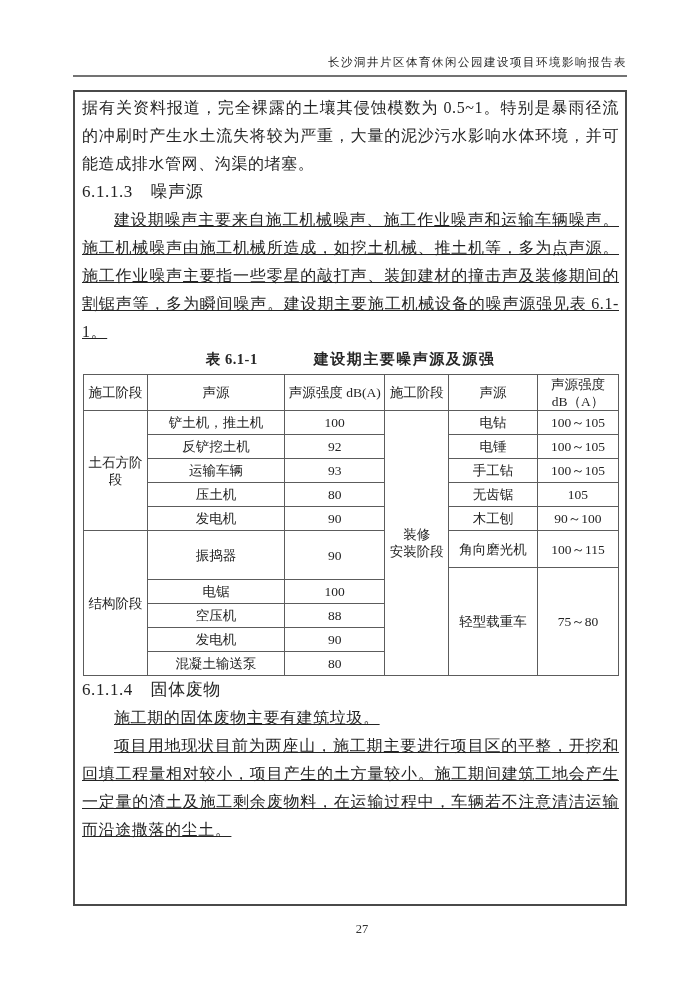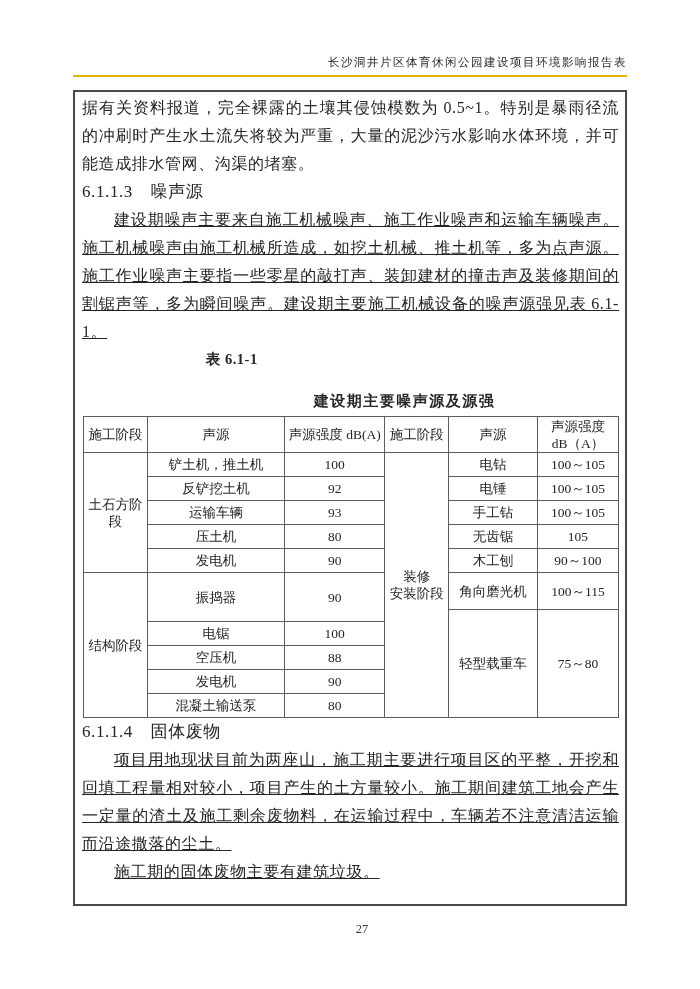--- a/index.html
+++ b/index.html
@@ -5,50 +5,49 @@
   html,body { margin:0; padding:0; }
   body {
     width:700px; height:989px; position:relative;
     background:#ffffff; color:#262626;
     font-family:"Liberation Serif","DejaVu Serif",serif;
     overflow:hidden;
   }
   .page-header-wrap {
     position:absolute; left:73px; top:52px; width:554px;
     text-align:right; padding-bottom:5px;
-    border-bottom:2px solid #eab308;
+    border-bottom:2px solid #737373;
   }
   .page-header-title {
     font-size:11.5px; letter-spacing:1.5px; color:#2a2a2a;
   }
   .content-box {
     position:absolute; left:73px; top:90px; width:554px; height:816px;
     border:2px solid #4a4a4a; box-sizing:border-box;
     padding:2px 6px 0 7px; overflow:hidden;
   }
   .para {
     margin:0; font-size:16px; line-height:28px;
     text-align:justify; letter-spacing:0.6px; color:#242424;
   }
   .indent { text-indent:2em;text-decoration:underline; }
   .heading {
     margin:0; font-size:17px; line-height:28px;
     font-weight:normal; letter-spacing:0.6px; color:#242424;
   }
   .table-caption {
-    display:flex; justify-content:center; align-items:flex-start;
+    display:flex; justify-content:center; align-items:flex-end;
     gap:56px; line-height:24px; margin-top:1px;
   }
   .caption-label {
     font-weight:bold; font-size:14.5px; letter-spacing:0.5px;
   }
   .caption-title {
     font-weight:bold; font-size:15px; letter-spacing:1.5px;
     font-family:"Liberation Sans","DejaVu Sans",sans-serif;
-    margin-top:42px;
   }
   .table-wrap { display:flex; margin:3px 0 0 1px; }
   table { border-collapse:collapse; table-layout:fixed; }
   .tbl-right { margin-left:-1px; }
   th,td {
     border:1px solid #5c5c5c; text-align:center; vertical-align:middle;
     font-size:13.5px; font-weight:normal; padding:0 2px;
     line-height:17px; color:#242424; box-sizing:border-box;
   }
   th { white-space:nowrap; }
@@ -185,19 +184,19 @@
         <td>75～80</td>
       </tr>
     </tbody>
       </table>
 
   </div>
 
 
   <p class="heading">6.1.1.4　固体废物</p>
 
+  <p class="para indent">施工期的固体废物主要有建筑垃圾。</p>
+
   <p class="para indent">项目用地现状目前为两座山，施工期主要进行项目区的平整，开挖和回填工程量相对较小，项目产生的土方量较小。施工期间建筑工地会产生一定量的渣土及施工剩余废物料，在运输过程中，车辆若不注意清洁运输而沿途撒落的尘土。</p>
 
-  <p class="para indent">施工期的固体废物主要有建筑垃圾。</p>
-
 </div>
 
 <div class="page-footer">27</div>
 
 </body></html>

